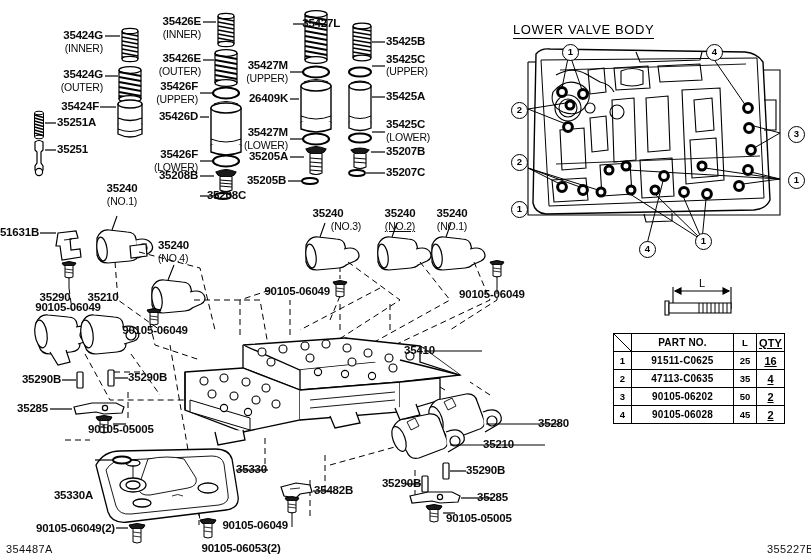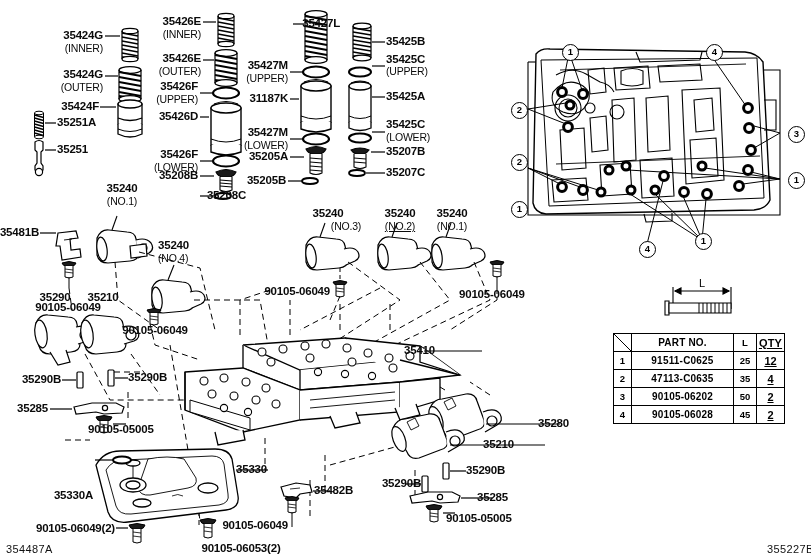--- a/index.html
+++ b/index.html
@@ -590,20 +590,21 @@
       <path d="M133 532 L141 533 M133 536 L141 537" stroke-width="0.8"></path>
     </g>
     <path d="M116 528 L128 528" stroke="#000" stroke-width="1.2"></path>
     <g stroke="#000" fill="#fff" stroke-width="1">
       <path d="M200 520 q8 -3 16 0 q-1 4 -5 4 L205 524 q-4 0 -5 -4 Z" fill="#1a1a1a"></path>
       <path d="M204 524 L204 537 q4 2 8 0 L212 524" fill="#fff"></path>
       <path d="M204 527 L212 528 M204 531 L212 532" stroke-width="0.8"></path>
     </g>
   </svg>
 
+  <div class="title" style="left:513px;top:22px;">LOWER VALVE BODY</div>
 
   <div class="lbl r" style="left:103px;top:30px;">35424G</div>
   <div class="lbl sub r" style="left:103px;top:43px;">(INNER)</div>
   <div class="lbl r" style="left:103px;top:69px;">35424G</div>
   <div class="lbl sub r" style="left:103px;top:82px;">(OUTER)</div>
   <div class="lbl r" style="left:99px;top:101px;">35424F</div>
   <div class="lbl" style="left:57px;top:117px;">35251A</div>
   <div class="lbl" style="left:57px;top:144px;">35251</div>
 
   <div class="lbl r" style="left:201px;top:16px;">35426E</div>
@@ -614,21 +615,21 @@
   <div class="lbl sub r" style="left:198px;top:94px;">(UPPER)</div>
   <div class="lbl r" style="left:198px;top:111px;">35426D</div>
   <div class="lbl r" style="left:198px;top:149px;">35426F</div>
   <div class="lbl sub r" style="left:198px;top:162px;">(LOWER)</div>
   <div class="lbl r" style="left:198px;top:170px;">35208B</div>
   <div class="lbl r" style="left:198px;top:190px;margin-left:48px;">35208C</div>
 
   <div class="lbl r" style="left:297px;top:18px;margin-left:43px;">35427L</div>
   <div class="lbl r" style="left:288px;top:60px;">35427M</div>
   <div class="lbl sub r" style="left:288px;top:73px;">(UPPER)</div>
-  <div class="lbl r" style="left:288px;top:93px;">31187K</div>
+  <div class="lbl r" style="left:288px;top:93px;">26409K</div>
   <div class="lbl r" style="left:288px;top:127px;">35427M</div>
   <div class="lbl sub r" style="left:288px;top:140px;">(LOWER)</div>
   <div class="lbl r" style="left:288px;top:151px;">35205A</div>
   <div class="lbl r" style="left:286px;top:175px;">35205B</div>
 
   <div class="lbl" style="left:386px;top:36px;">35425B</div>
   <div class="lbl" style="left:386px;top:54px;">35425C</div>
   <div class="lbl sub" style="left:386px;top:66px;">(UPPER)</div>
   <div class="lbl" style="left:386px;top:91px;">35425A</div>
   <div class="lbl" style="left:386px;top:119px;">35425C</div>
@@ -640,21 +641,21 @@
   <div class="lbl sub c" style="left:122px;top:196px;">(NO.1)</div>
   <div class="lbl" style="left:158px;top:240px;">35240</div>
   <div class="lbl sub" style="left:158px;top:253px;">(NO.4)</div>
   <div class="lbl c" style="left:328px;top:208px;">35240</div>
   <div class="lbl sub c" style="left:328px;top:221px;padding-left:36px;">(NO.3)</div>
   <div class="lbl c" style="left:400px;top:208px;">35240</div>
   <div class="lbl sub c" style="left:400px;top:221px;text-decoration:underline;">(NO.2)</div>
   <div class="lbl c" style="left:452px;top:208px;">35240</div>
   <div class="lbl sub c" style="left:452px;top:221px;">(NO.1)</div>
 
-  <div class="lbl r" style="left:39px;top:227px;">35481B</div>
+  <div class="lbl r" style="left:39px;top:227px;">51631B</div>
   <div class="lbl c" style="left:55px;top:292px;">35290</div>
   <div class="lbl c" style="left:103px;top:292px;">35210</div>
   <div class="lbl" style="left:404px;top:345px;">35410</div>
   <div class="lbl" style="left:499px;top:418px;margin-left:39px;">35280</div>
   <div class="lbl" style="left:483px;top:439px;">35210</div>
   <div class="lbl" style="left:236px;top:464px;">35330</div>
   <div class="lbl r" style="left:93px;top:454px;margin-top:36px;">35330A</div>
   <div class="lbl r" style="left:48px;top:403px;">35285</div>
   <div class="lbl" style="left:477px;top:492px;">35285</div>
   <div class="lbl r" style="left:61px;top:374px;">35290B</div>
@@ -707,21 +708,21 @@
         <th class="c-pn">PART NO.</th>
         <th class="c-l">L</th>
         <th class="c-q">QTY</th>
       </tr>
     </thead>
     <tbody>
       <tr>
         <td class="c-idx">1</td>
         <td class="c-pn">91511-C0625</td>
         <td class="c-l">25</td>
-        <td class="c-q">12</td>
+        <td class="c-q">16</td>
       </tr>
       <tr>
         <td class="c-idx">2</td>
         <td class="c-pn">47113-C0635</td>
         <td class="c-l">35</td>
         <td class="c-q">4</td>
       </tr>
       <tr>
         <td class="c-idx">3</td>
         <td class="c-pn">90105-06202</td>

